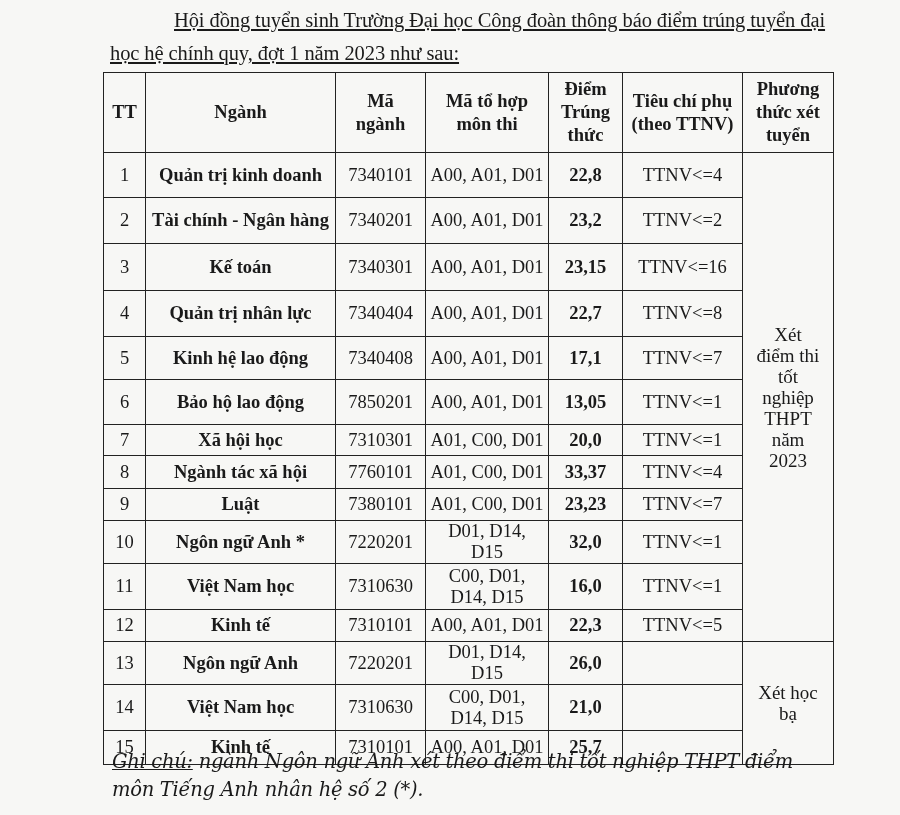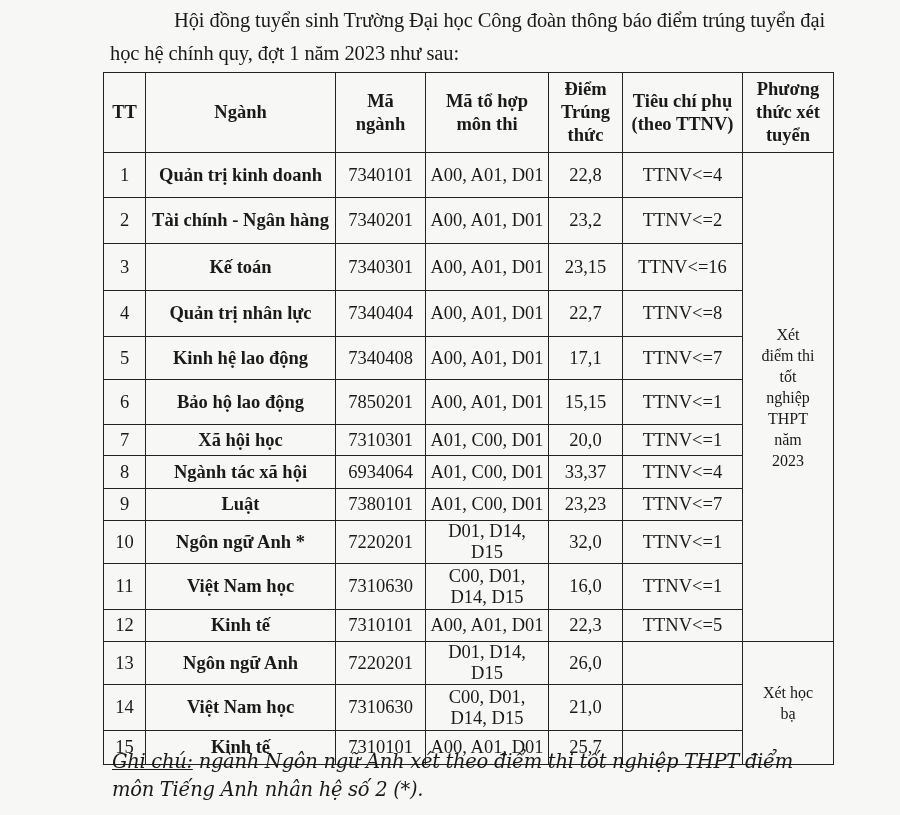--- a/index.html
+++ b/index.html
@@ -8,39 +8,40 @@
     background:#f7f7f5;
     font-family:"Liberation Serif", "DejaVu Serif", serif;
     color:#1a1a1a;
     position:relative;
   }
   .intro {
     position:absolute; left:110px; top:4px; width:720px;
     font-size:20.5px; line-height:33px;
     text-indent:64px;
     letter-spacing:-0.1px;
+    text-decoration:underline;
   }
   table.results {
     position:absolute; left:103px; top:72px;
     border-collapse:collapse;
     table-layout:fixed;
     width:730px;
     font-size:18.5px;
   }
   table.results td, table.results th {
     border:1.6px solid #222;
     padding:0 4px;
     text-align:center;
     vertical-align:middle;
     line-height:21px;
   }
   table.results th { font-weight:bold; font-size:18.5px; line-height:23px; }
   td.name { text-align:left; padding-left:6px; white-space:nowrap;font-weight:bold; }
-  td.score { font-weight:normal;margin-top:43px; }
-  td.method { font-size:16px; line-height:24px; }
+  td.score { font-weight:bold;margin-top:43px; }
+  td.method { font-size:19px; line-height:24px; }
   .note {
     position:absolute; left:112px; top:748px; width:720px;
     font-style:italic; font-size:19.5px; line-height:28px;
     font-family:"DejaVu Serif", "Liberation Serif", serif;
     letter-spacing:-0.3px;
   }
   .note u { text-decoration:underline; }
 </style>
 </head>
 <body>
@@ -116,35 +117,35 @@
       <td>7340408</td>
       <td>A00, A01, D01</td>
       <td class="score">17,1</td>
       <td>TTNV&lt;=7</td>
     </tr>
     <tr style="height:45px">
       <td>6</td>
       <td class="name">Bảo hộ lao động</td>
       <td>7850201</td>
       <td>A00, A01, D01</td>
-      <td class="score">15,15</td>
+      <td class="score">13,05</td>
       <td>TTNV&lt;=1</td>
     </tr>
     <tr style="height:31px">
       <td>7</td>
       <td class="name">Xã hội học</td>
       <td>7310301</td>
       <td>A01, C00, D01</td>
       <td class="score">20,0</td>
       <td>TTNV&lt;=1</td>
     </tr>
     <tr style="height:33px">
       <td>8</td>
       <td class="name">Ngành tác xã hội</td>
-      <td>6934064</td>
+      <td>7760101</td>
       <td>A01, C00, D01</td>
       <td class="score">33,37</td>
       <td>TTNV&lt;=4</td>
     </tr>
     <tr style="height:32px">
       <td>9</td>
       <td class="name">Luật</td>
       <td>7380101</td>
       <td>A01, C00, D01</td>
       <td class="score">23,23</td>

